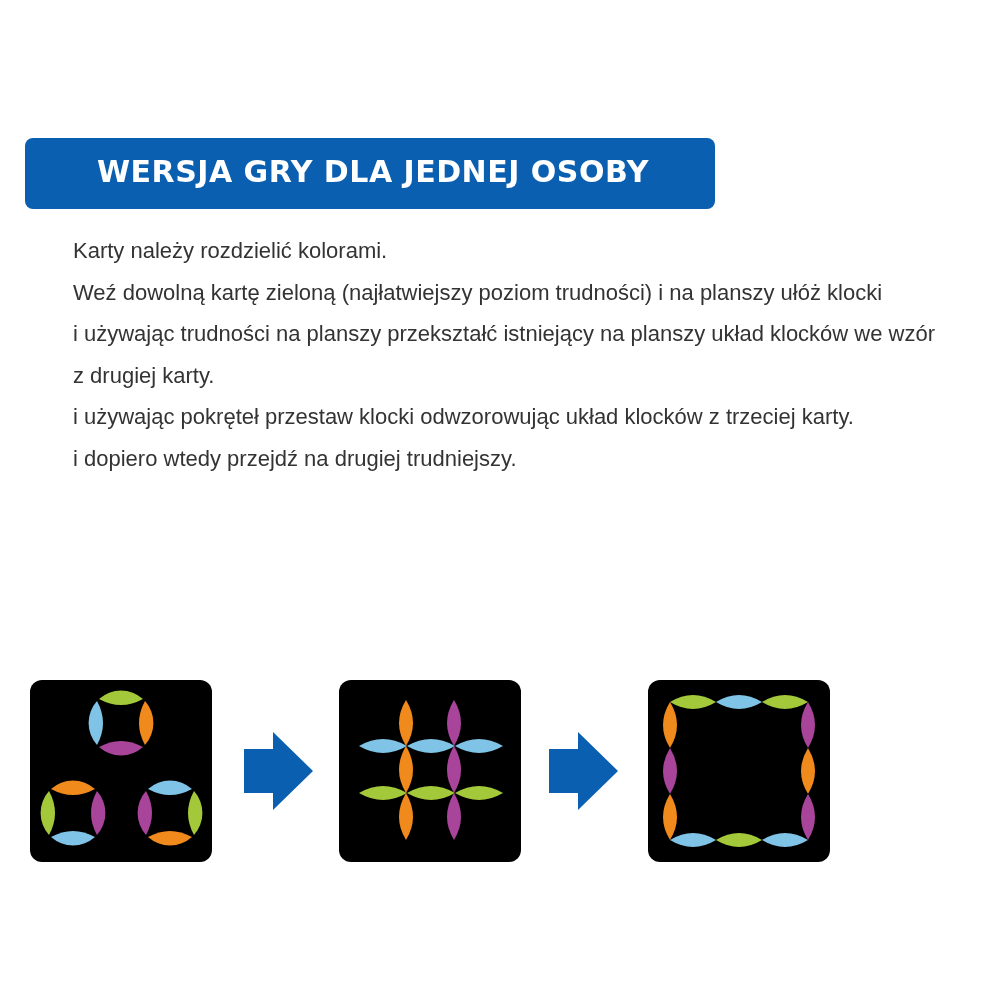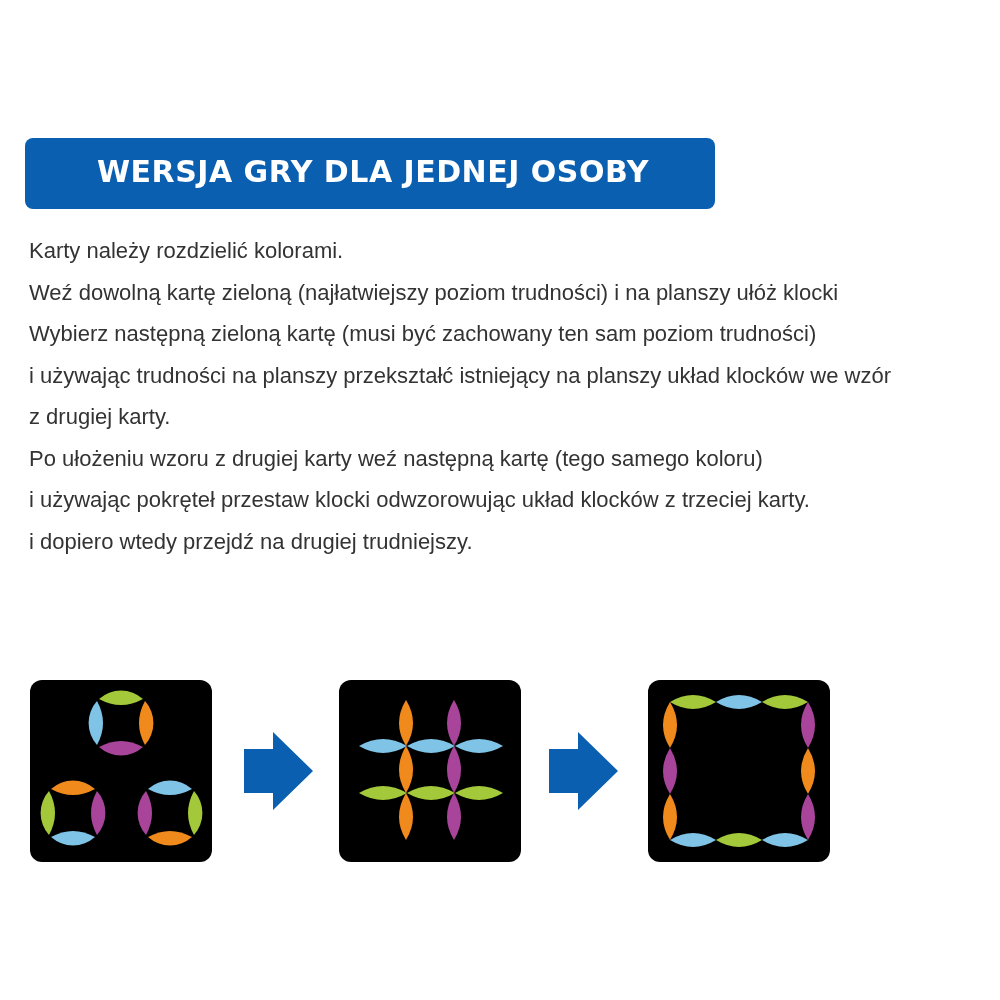--- a/index.html
+++ b/index.html
@@ -11,42 +11,40 @@
   .banner-title {
     position: absolute; left: 46px; top: 16px;
     font-family: "DejaVu Sans", sans-serif; font-weight: bold;
     font-size: 30px; letter-spacing: 0.5px; color: #ffffff; white-space: nowrap; margin-left: 26px;
   }
   .instructions {
     position: absolute; left: 29px; top: 230px; width: 960px;
     font-family: "Liberation Sans", sans-serif; font-size: 22px; color: #333333;
     line-height: 41.5px;
   }
-  .instructions .line { white-space: nowrap; }
+  .instructions .line { white-space: nowrap; margin-left: 44px; }
   .card {
     position: absolute; top: 680px; width: 182px; height: 182px;
     background: #000000; border-radius: 12px; overflow: hidden;
   }
   .card svg { position: absolute; left: 0; top: 0; }
   .arrow { position: absolute; top: 732px; }
 </style>
 </head>
 <body>
 
 <div class="banner">
   <div class="banner-title">WERSJA GRY DLA JEDNEJ OSOBY</div>
 </div>
 
 <div class="instructions">
   <div class="line">Karty należy rozdzielić kolorami.</div>
   <div class="line">Weź dowolną kartę zieloną (najłatwiejszy poziom trudności) i na planszy  ułóż klocki</div>
-  <div class="line">Wybierz następną zieloną kartę (musi być zachowany ten sam poziom trudności)</div>
   <div class="line">i używając trudności na planszy przekształć istniejący na planszy układ klocków we wzór</div>
   <div class="line">z drugiej karty.</div>
-  <div class="line">Po ułożeniu wzoru z drugiej karty weź następną kartę (tego samego koloru)</div>
   <div class="line">i używając pokręteł przestaw klocki odwzorowując układ klocków z trzeciej karty.</div>
   <div class="line">i dopiero wtedy przejdź na drugiej trudniejszy.</div>
 </div>
 
 <div class="card" style="left:30px;">
   <svg width="182" height="182" viewBox="0 0 182 182">
     <defs>
 
       <path id="ringLensTop" d="M -21 -25 A 33 33 0 0 1 21 -25 Q 0 -14 -21 -25 Z"></path>
     </defs>

